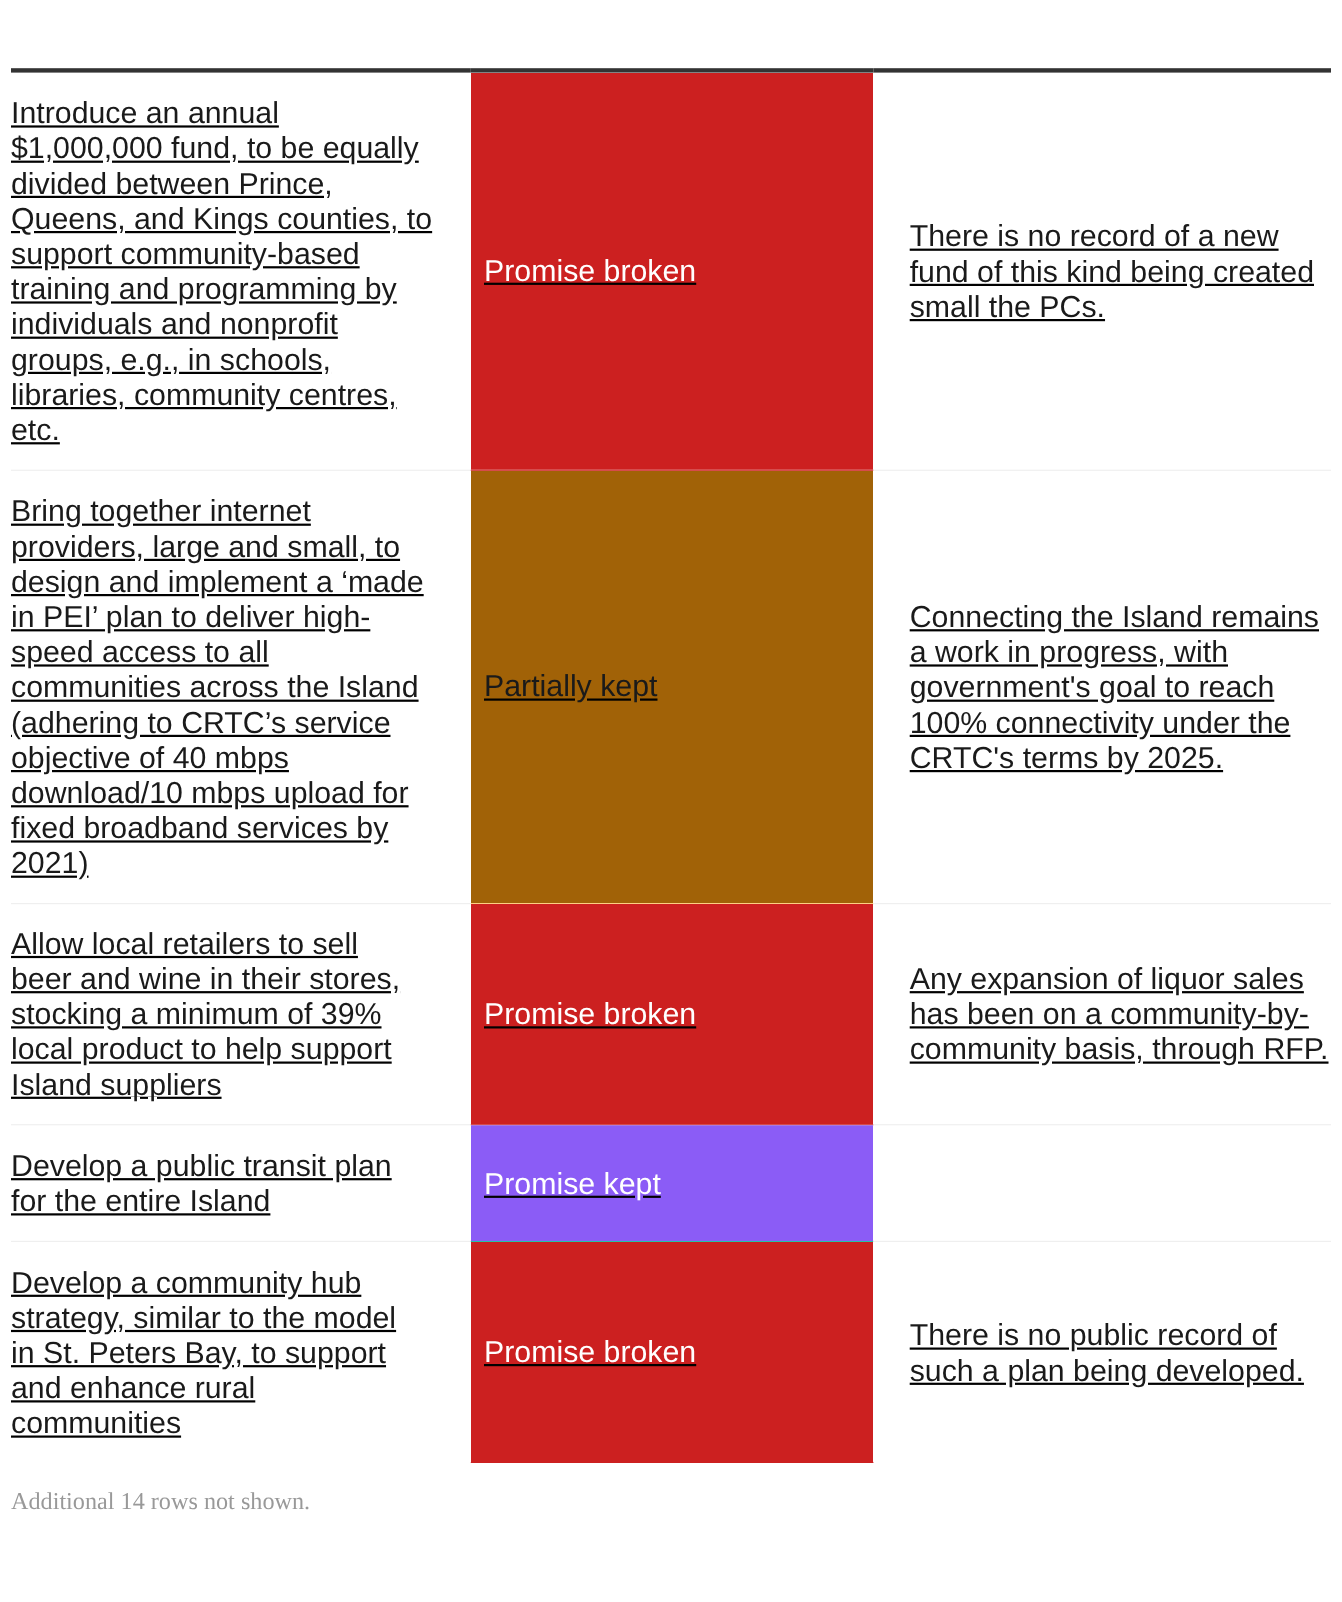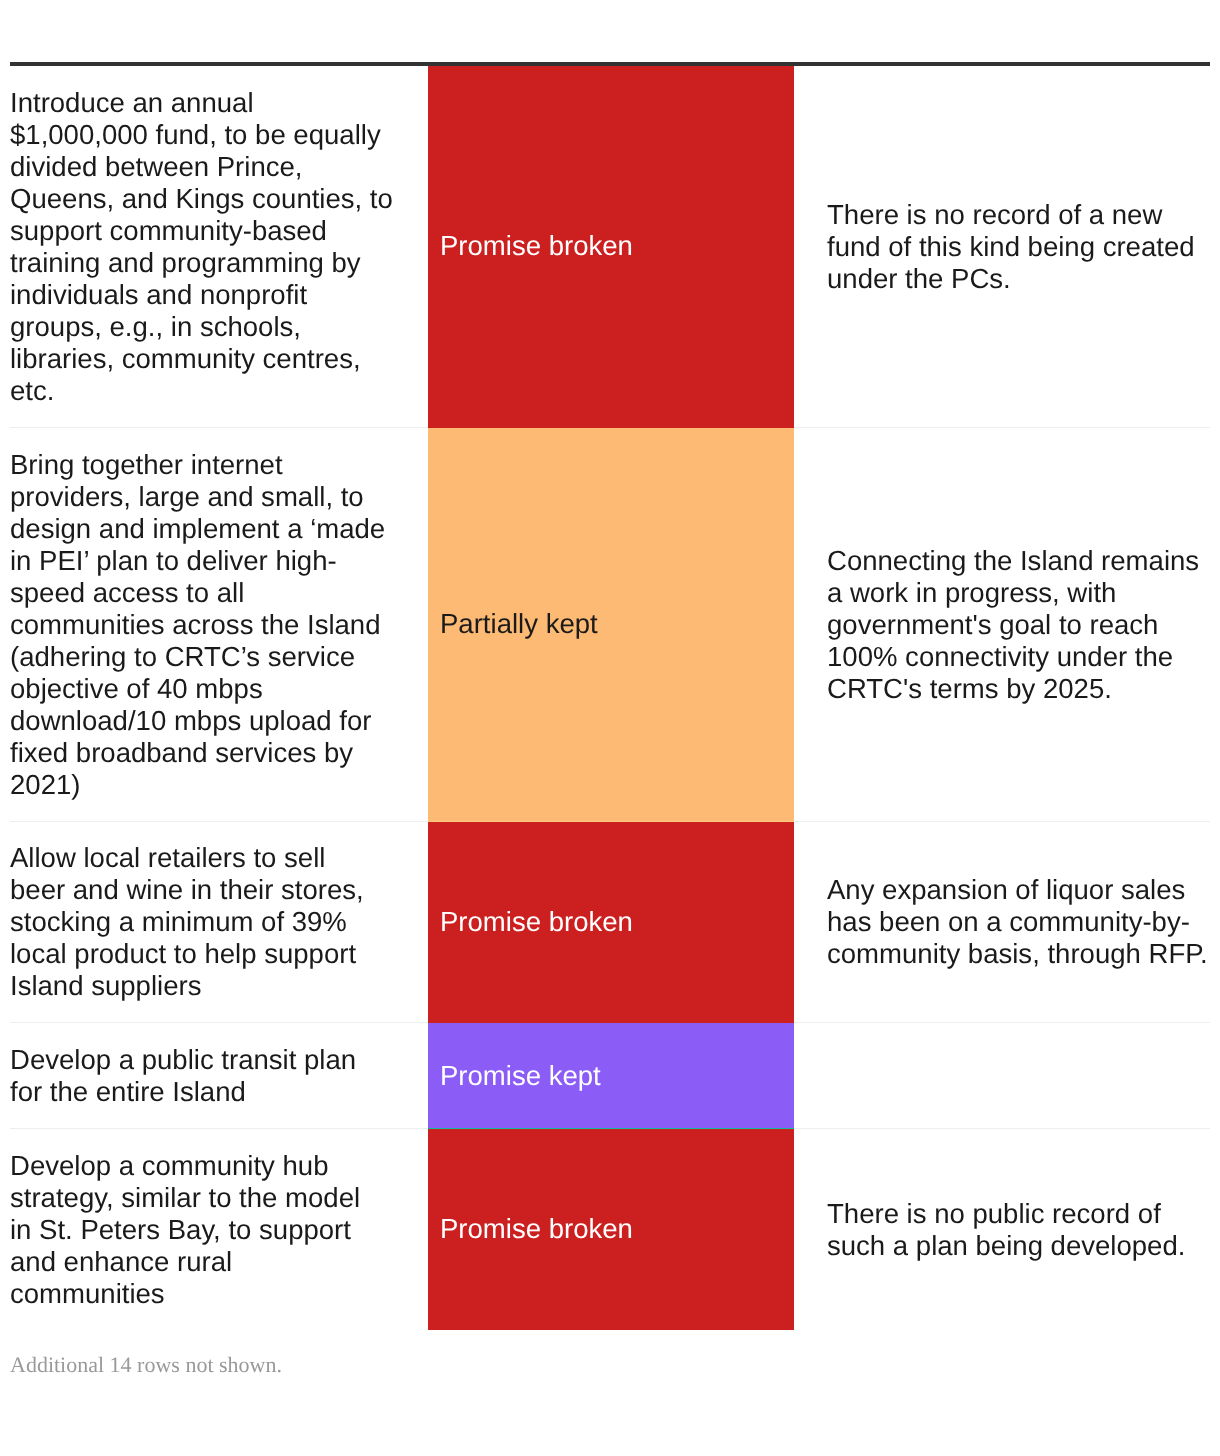--- a/index.html
+++ b/index.html
@@ -3,21 +3,21 @@
 <meta charset="utf-8">
 <title>Table</title>
 <style>
   *{box-sizing:border-box;-webkit-font-smoothing:antialiased;-moz-osx-font-smoothing:grayscale;text-rendering:geometricPrecision;}
   html,body{margin:0;padding:0;background:#ffffff;}
   body{width:1220px;height:1456px;overflow:hidden;
        font-family:"Liberation Sans",sans-serif;
        -webkit-font-smoothing:antialiased;}
   .chart{position:relative;width:1200px;margin:62px 10px 0 10px;transform:translateZ(0);}
   table.dw-table{border-collapse:collapse;width:1200px;table-layout:fixed;}
-  table.dw-table tbody tr{border-bottom:1px solid #eeeeee;}
+  table.dw-table tbody tr{border-bottom:1px solid #eeeeee;text-decoration:underline;}
   table.dw-table tbody tr:last-child{border-bottom:0;}
   table.dw-table tbody tr:first-child{border-top:4px solid #333333;}
   td{font-size:27.55px;line-height:32px;color:#1a1a1a;vertical-align:middle;
      font-weight:400;letter-spacing:0;white-space:pre;}
   td.col-promise{width:418px;padding:20.8px 26px 20px 0;}
   td.col-status{width:366px;padding:0 12px;color:#ffffff;position:relative;background-clip:padding-box;}
   td.col-note{width:416px;padding:20.8px 0 20px 33px;}
   .footer-note{font-size:22px;line-height:30px;color:#999999;padding-top:19.5px;font-family:Liberation Serif, serif;}
   .footer-credit{font-size:22px;line-height:26px;color:#8c8c8c;padding-top:39px;}
 </style>
@@ -35,36 +35,36 @@
 Queens, and Kings counties, to
 support community-based
 training and programming by
 individuals and nonprofit
 groups, e.g., in schools,
 libraries, community centres,
 etc.</td>
         <td class="col-status" style="background: rgb(204, 32, 32); border-bottom: 1px solid rgb(204, 32, 32); color: rgb(255, 255, 255);">Promise broken</td>
         <td class="col-note">There is no record of a new
 fund of this kind being created
-under the PCs.</td>
+small the PCs.</td>
       </tr>
 
       <tr>
         <td class="col-promise">Bring together internet
 providers, large and small, to
 design and implement a ‘made
 in PEI’ plan to deliver high-
 speed access to all
 communities across the Island
 (adhering to CRTC’s service
 objective of 40 mbps
 download/10 mbps upload for
 fixed broadband services by
 2021)</td>
-        <td class="col-status" style="background: #fdba74; border-bottom: 1px solid rgb(253, 203, 118); color: rgb(26, 26, 26);">Partially kept</td>
+        <td class="col-status" style="background: #a16207; border-bottom: 1px solid rgb(253, 203, 118); color: rgb(26, 26, 26);">Partially kept</td>
         <td class="col-note">Connecting the Island remains
 a work in progress, with
 government's goal to reach
 100% connectivity under the
 CRTC's terms by 2025.</td>
       </tr>
 
       <tr>
         <td class="col-promise">Allow local retailers to sell
 beer and wine in their stores,

